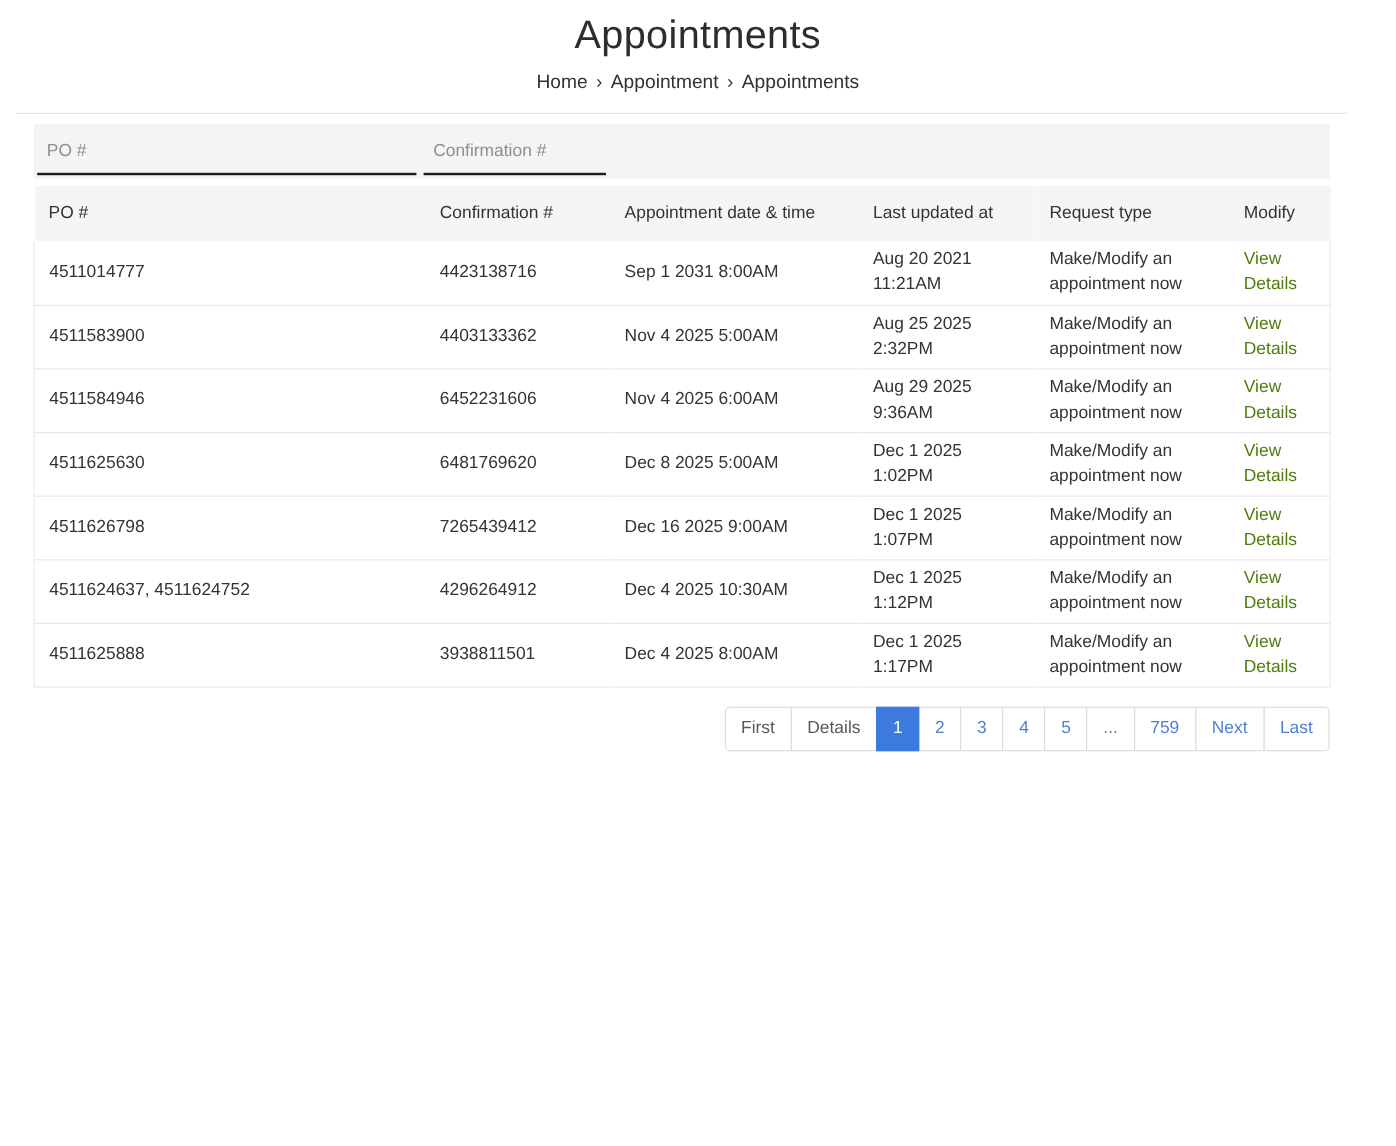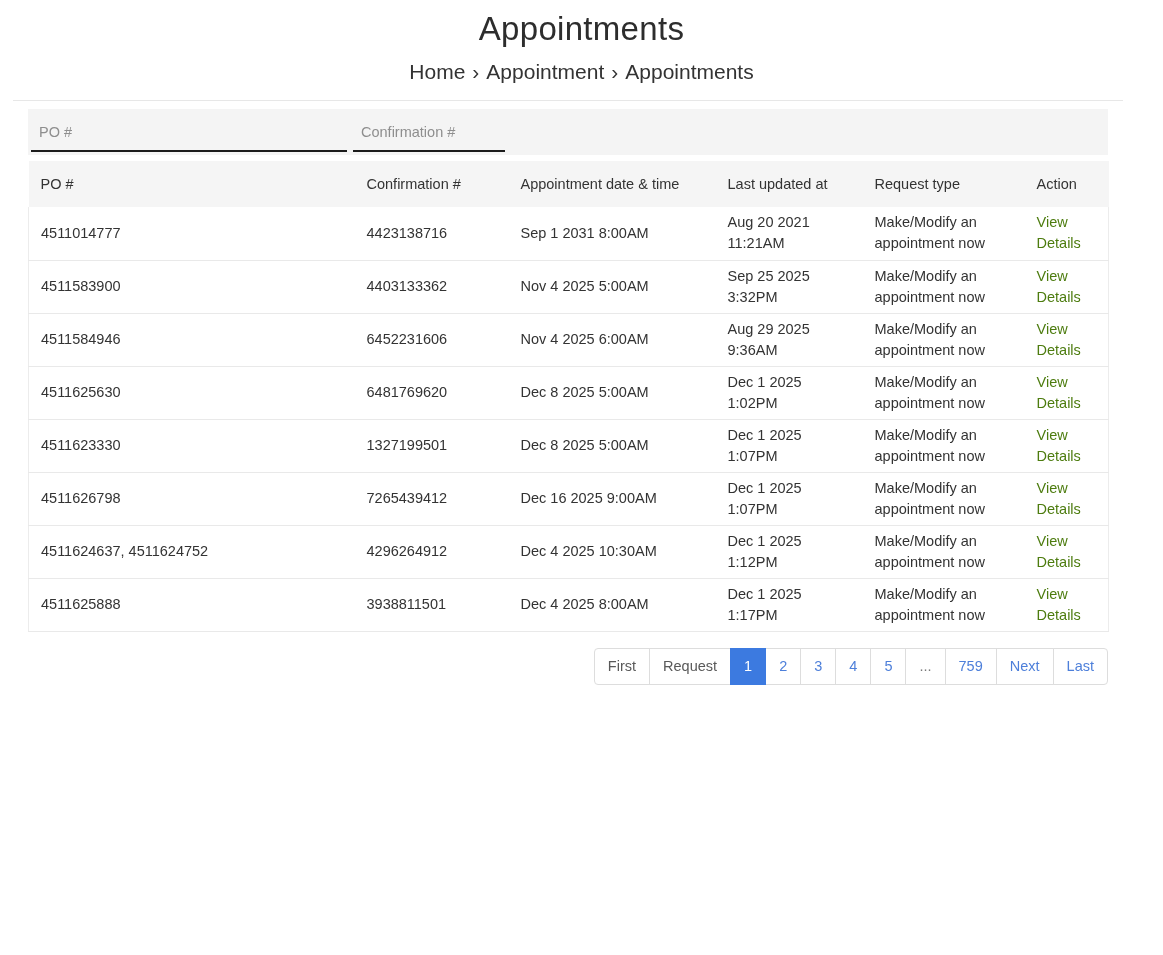--- a/index.html
+++ b/index.html
@@ -14,21 +14,21 @@
   .page-title {
     text-align: center;
     font-size: 33px;
     font-weight: 300;
     color: #2d2d2d;
     margin: 10px 0 12px 0;
     letter-spacing: 0.3px;
   }
   .breadcrumb {
     text-align: center;
-    font-size: 21px;
+    font-size: 16px;
     color: #333;
     margin-bottom: 16px;
   }
   .breadcrumb a { color: #333; text-decoration: none; cursor: pointer; }
   .breadcrumb .sep { margin: 0 7px; color: #333; }
   .container {
     width: 1080px;
     margin-left: 13px;
     padding: 8px 15px 16px 15px;
     border-top: 1px solid #e7e7e7;
@@ -142,65 +142,57 @@
         <col class="c-req">
         <col class="c-act">
     </colgroup>
     <thead>
       <tr>
         <th>PO #</th>
         <th>Confirmation #</th>
         <th>Appointment date &amp; time</th>
         <th>Last updated at</th>
         <th>Request type</th>
-        <th>Action</th>
+        <th>Modify</th>
       </tr>
     </thead>
     <tbody>
         <tr>
           <td>4511014777</td>
           <td>4423138716</td>
           <td>Sep 1 2031 8:00AM</td>
           <td>Aug 20 2021 11:21AM</td>
           <td>Make/Modify an appointment now</td>
           <td><a class="view-details" href="#">View Details</a></td>
         </tr>
         <tr>
           <td>4511583900</td>
           <td>4403133362</td>
           <td>Nov 4 2025 5:00AM</td>
-          <td>Sep 25 2025 3:32PM</td>
+          <td>Aug 25 2025 2:32PM</td>
           <td>Make/Modify an appointment now</td>
           <td><a class="view-details" href="#">View Details</a></td>
         </tr>
         <tr>
           <td>4511584946</td>
           <td>6452231606</td>
           <td>Nov 4 2025 6:00AM</td>
           <td>Aug 29 2025 9:36AM</td>
           <td>Make/Modify an appointment now</td>
           <td><a class="view-details" href="#">View Details</a></td>
         </tr>
         <tr>
           <td>4511625630</td>
           <td>6481769620</td>
           <td>Dec 8 2025 5:00AM</td>
           <td>Dec 1 2025 1:02PM</td>
           <td>Make/Modify an appointment now</td>
           <td><a class="view-details" href="#">View Details</a></td>
         </tr>
         <tr>
-          <td>4511623330</td>
-          <td>1327199501</td>
-          <td>Dec 8 2025 5:00AM</td>
-          <td>Dec 1 2025 1:07PM</td>
-          <td>Make/Modify an appointment now</td>
-          <td><a class="view-details" href="#">View Details</a></td>
-        </tr>
-        <tr>
           <td>4511626798</td>
           <td>7265439412</td>
           <td>Dec 16 2025 9:00AM</td>
           <td>Dec 1 2025 1:07PM</td>
           <td>Make/Modify an appointment now</td>
           <td><a class="view-details" href="#">View Details</a></td>
         </tr>
         <tr>
           <td>4511624637, 4511624752</td>
           <td>4296264912</td>
@@ -216,21 +208,21 @@
           <td>Dec 1 2025 1:17PM</td>
           <td>Make/Modify an appointment now</td>
           <td><a class="view-details" href="#">View Details</a></td>
         </tr>
       </tbody>
   </table>
 
   <div class="pagination-wrap">
     <nav class="pagination">
         <span class="page-item muted">First</span>
-        <span class="page-item muted">Request</span>
+        <span class="page-item muted">Details</span>
         <a href="#" class="page-item active">1</a>
         <a href="#" class="page-item link">2</a>
         <a href="#" class="page-item link">3</a>
         <a href="#" class="page-item link">4</a>
         <a href="#" class="page-item link">5</a>
         <span class="page-item ellipsis">...</span>
         <a href="#" class="page-item link">759</a>
         <a href="#" class="page-item link">Next</a>
         <a href="#" class="page-item link">Last</a>
       </nav>

